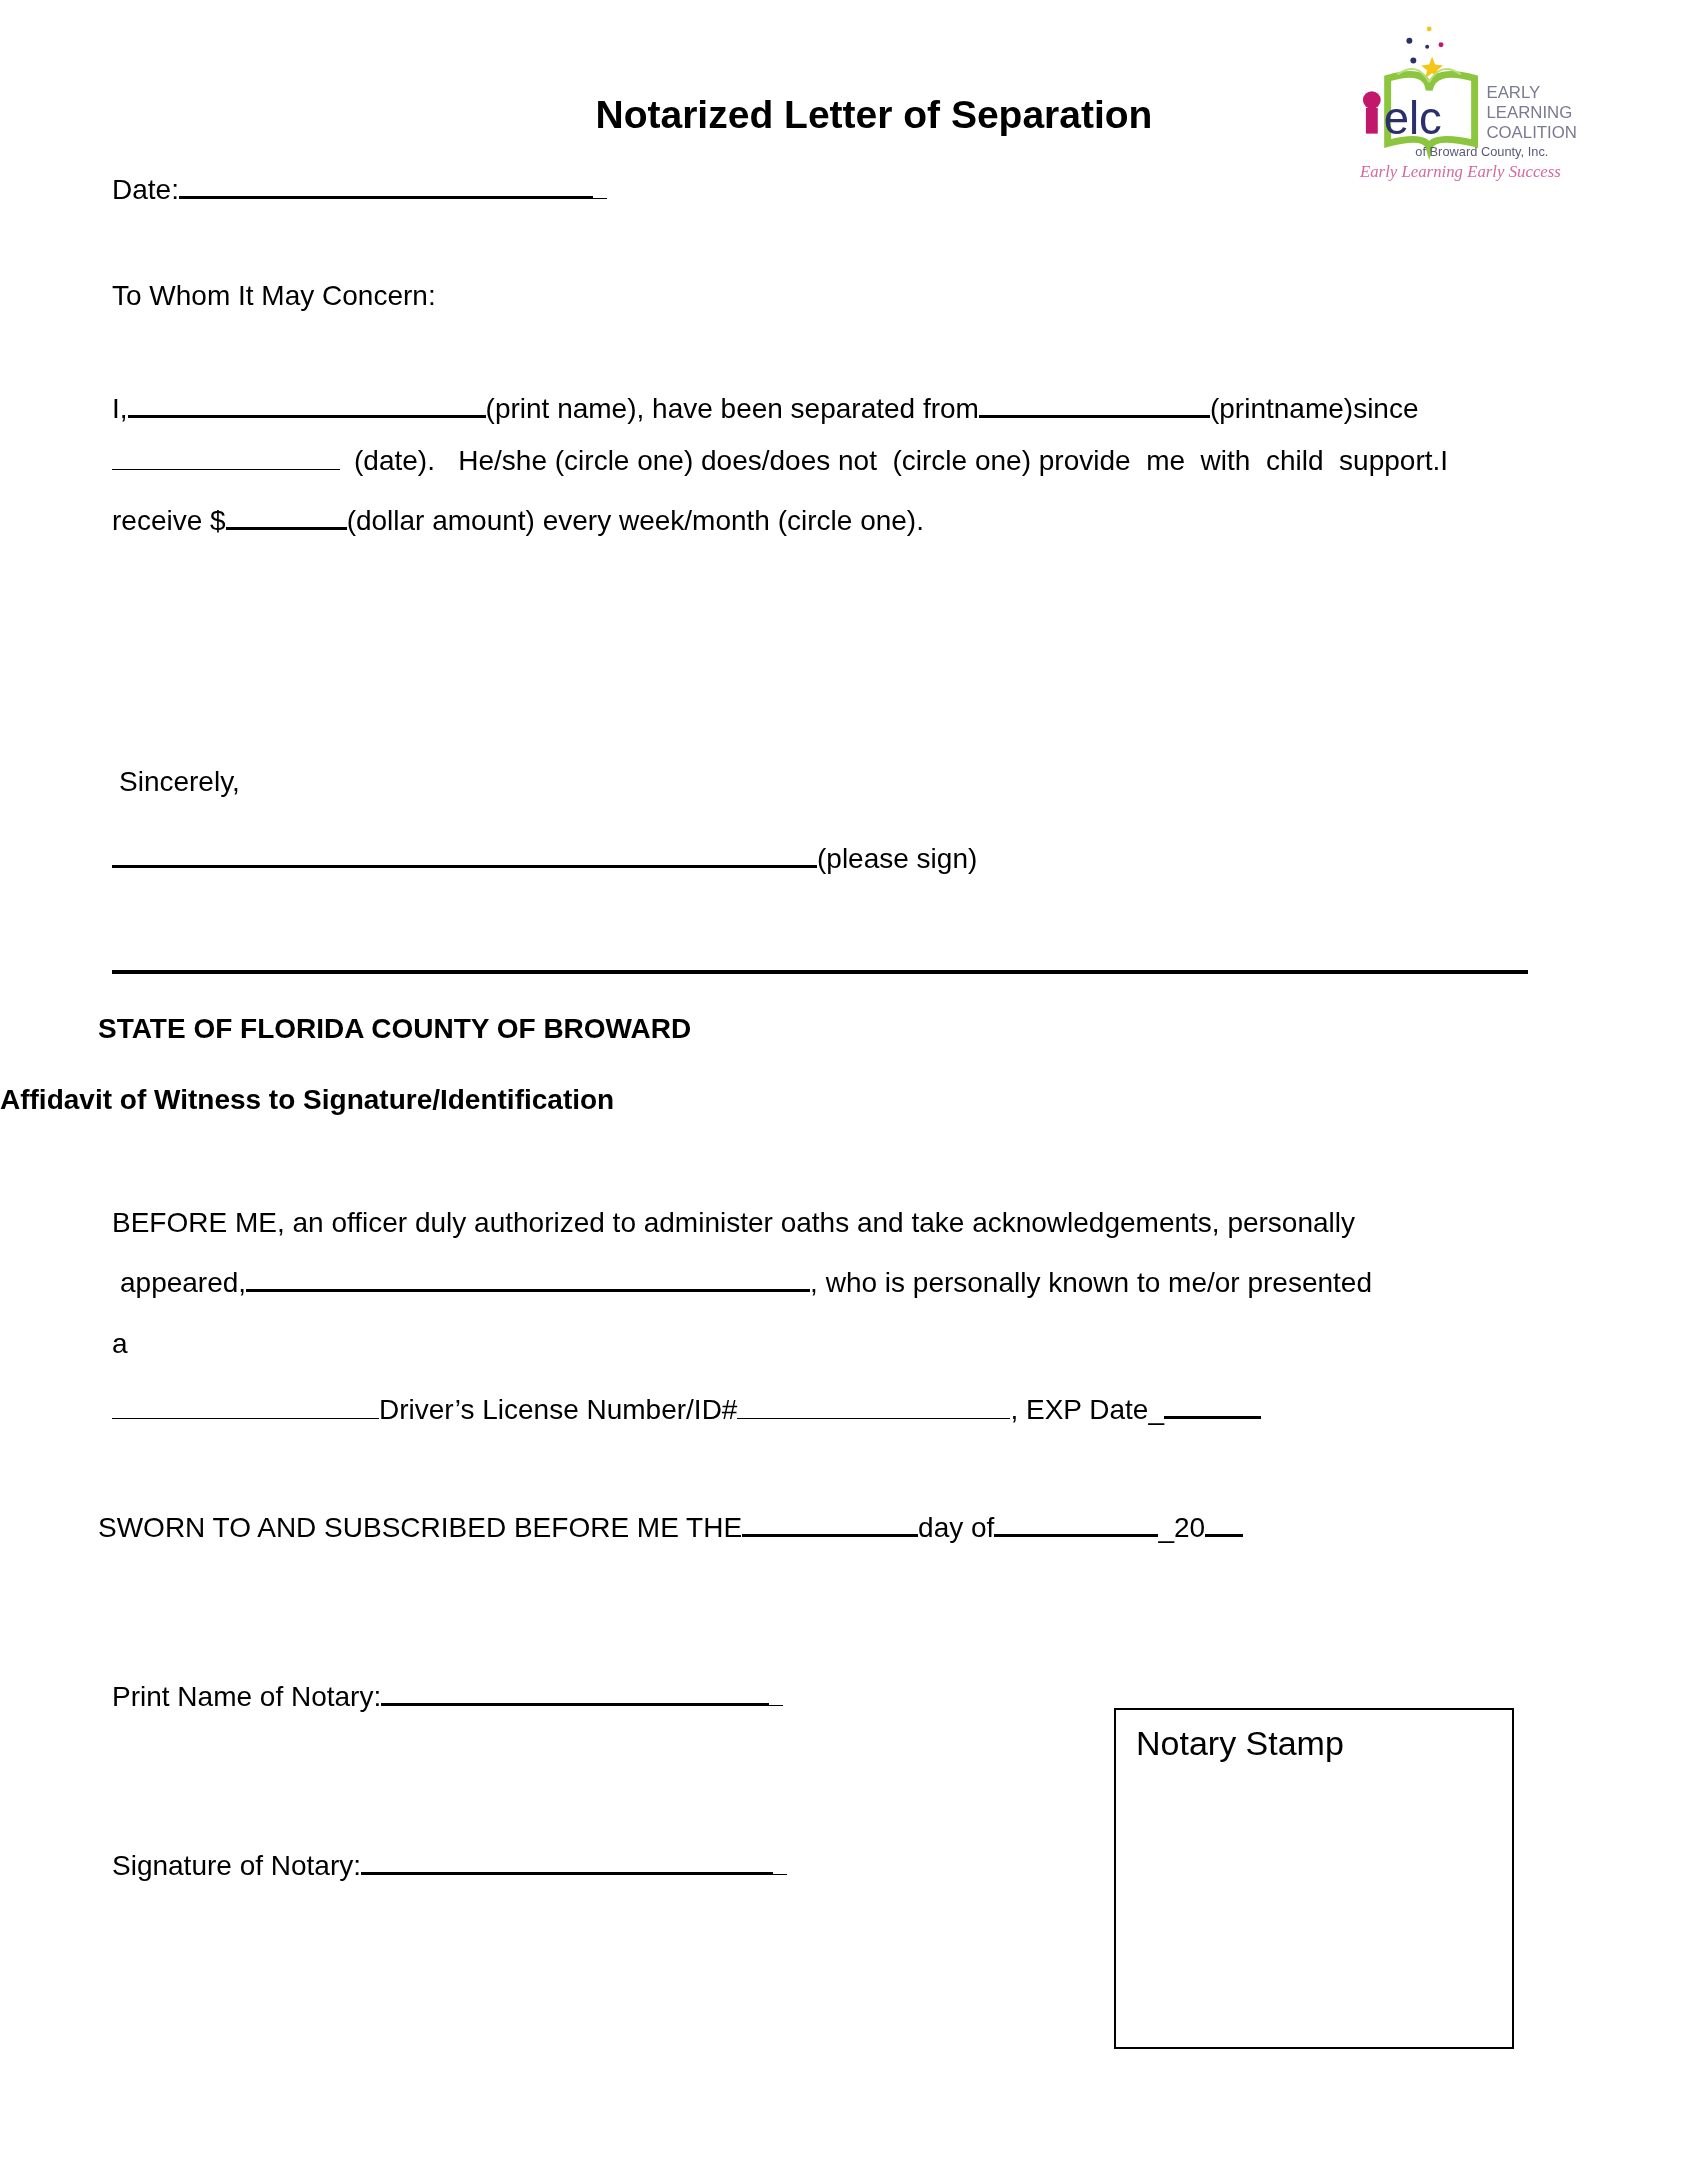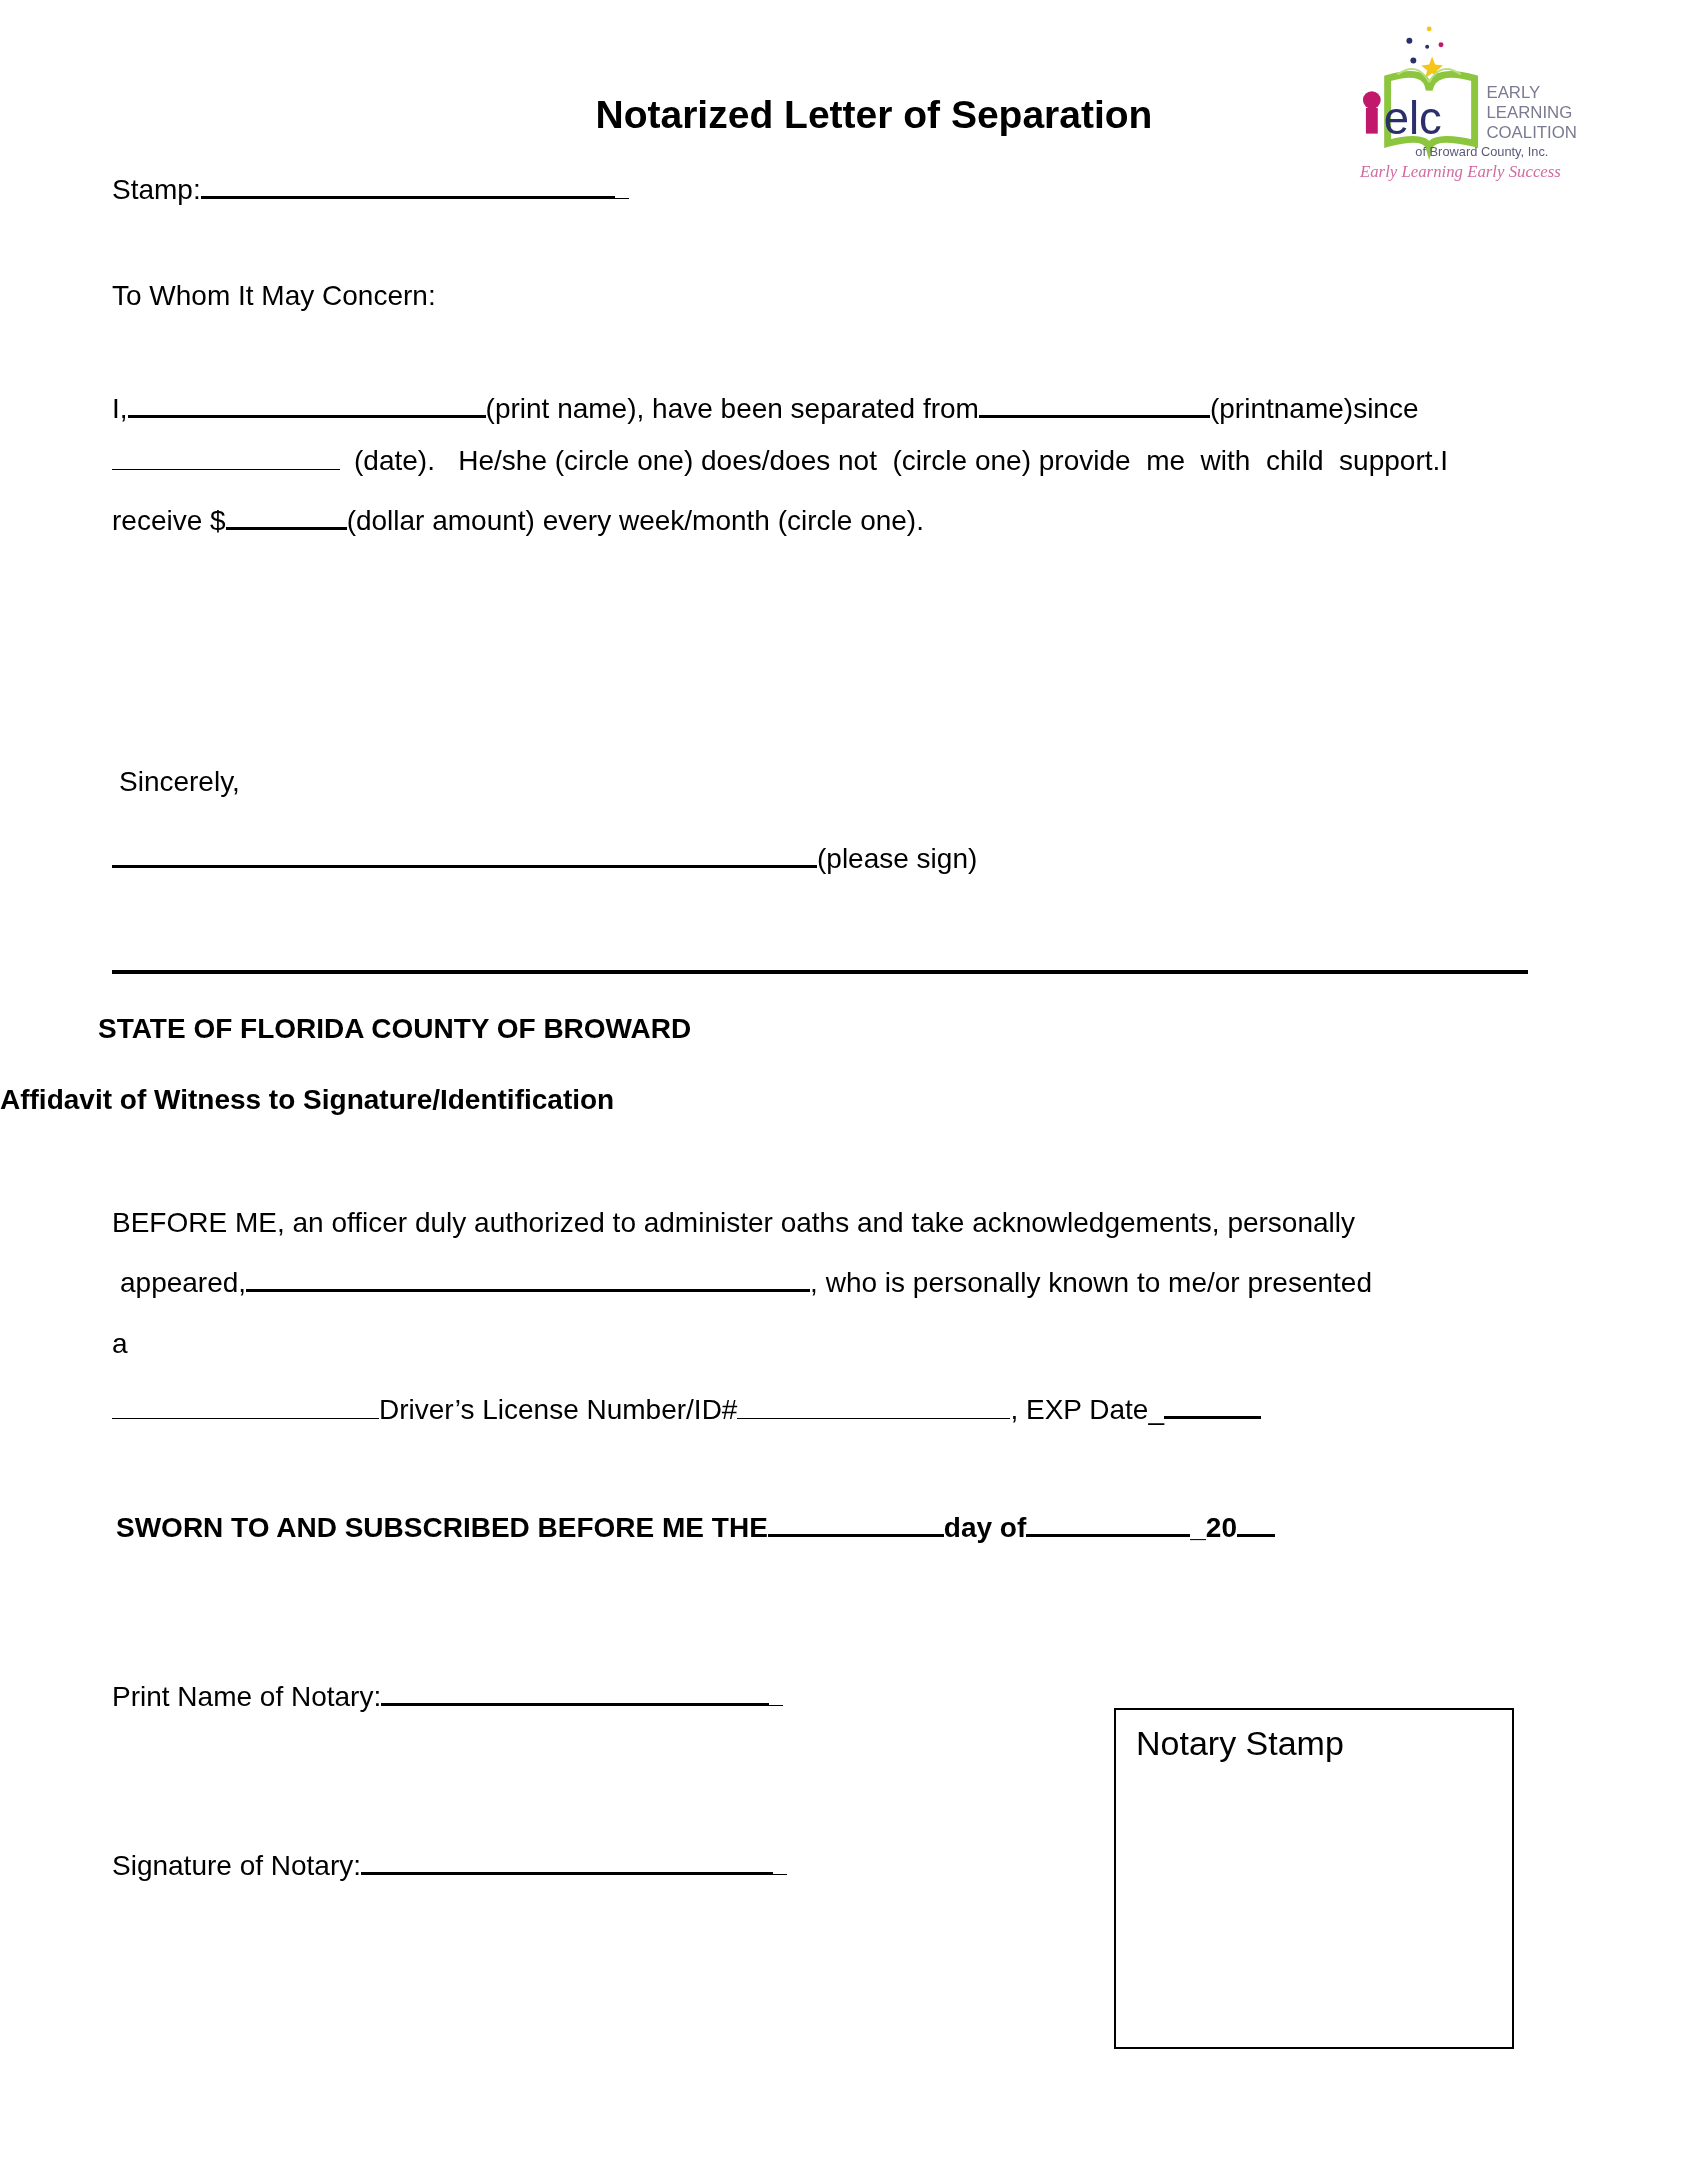--- a/index.html
+++ b/index.html
@@ -38,21 +38,21 @@
     <text x="130" y="102" font-family="Liberation Sans, sans-serif" font-size="17" fill="#7a7a90">LEARNING</text>
     <text x="130" y="122" font-family="Liberation Sans, sans-serif" font-size="17" fill="#7a7a90">COALITION</text>
     <text x="58" y="141" font-family="Liberation Sans, sans-serif" font-size="13" fill="#5a5a7a">of Broward County, Inc.</text>
     <text x="2" y="162" font-family="Liberation Serif, serif" font-style="italic" font-size="17" fill="#d36aa0">Early Learning Early Success</text>
   </svg>
 </div>
 
 <div class="abs title">Notarized Letter of Separation</div>
 
 <div class="abs t" style="left:112px;top:173px;">
-  <span>Stamp:</span><span class="blank" style="width:414px;"></span><span class="blank thin" style="width:14px;"></span>
+  <span>Date:</span><span class="blank" style="width:414px;"></span><span class="blank thin" style="width:14px;"></span>
 </div>
 
 <div class="abs t" style="left:112px;top:279px;">To Whom It May Concern:</div>
 
 <div class="abs t justify" style="left:112px;top:392px;">
   <span><span>I,</span><span class="blank" style="width:358px;"></span><span>(print name), have been separated from</span><span class="blank" style="width:231px;"></span><span>(print</span></span>
   <span>name)</span>
   <span>since</span>
 </div>
 <div class="abs t justify" style="left:112px;top:444px;">
@@ -75,21 +75,21 @@
 
 <div class="abs t" style="left:112px;top:1206px;">BEFORE ME, an officer duly authorized to administer oaths and take acknowledgements, personally</div>
 <div class="abs t" style="left:112px;top:1266px;margin-left:8px;">
   <span>appeared,</span><span class="blank" style="width:564px;"></span><span>, who is personally known to me/or presented</span>
 </div>
 <div class="abs t" style="left:112px;top:1327px;">a</div>
 <div class="abs t" style="left:112px;top:1393px;">
   <span class="blank thin" style="width:267px;"></span><span>Driver’s License Number/ID#</span><span class="blank thin" style="width:273px;"></span><span>, EXP Date_</span><span class="blank" style="width:97px;"></span>
 </div>
 
-<div class="abs t" style="left:116px;top:1511px;font-weight:bold;">
+<div class="abs t" style="left:98px;top:1511px;">
   <span>SWORN TO AND SUBSCRIBED BEFORE ME THE</span><span class="blank" style="width:176px;"></span><span>day of</span><span class="blank" style="width:164px;"></span><span>_20</span><span class="blank" style="width:38px;"></span>
 </div>
 
 <div class="abs t" style="left:112px;top:1680px;">
   <span>Print Name of Notary:</span><span class="blank" style="width:388px;"></span><span class="blank thin" style="width:14px;"></span>
 </div>
 <div class="abs t" style="left:112px;top:1849px;">
   <span>Signature of Notary:</span><span class="blank" style="width:412px;"></span><span class="blank thin" style="width:14px;"></span>
 </div>
 

